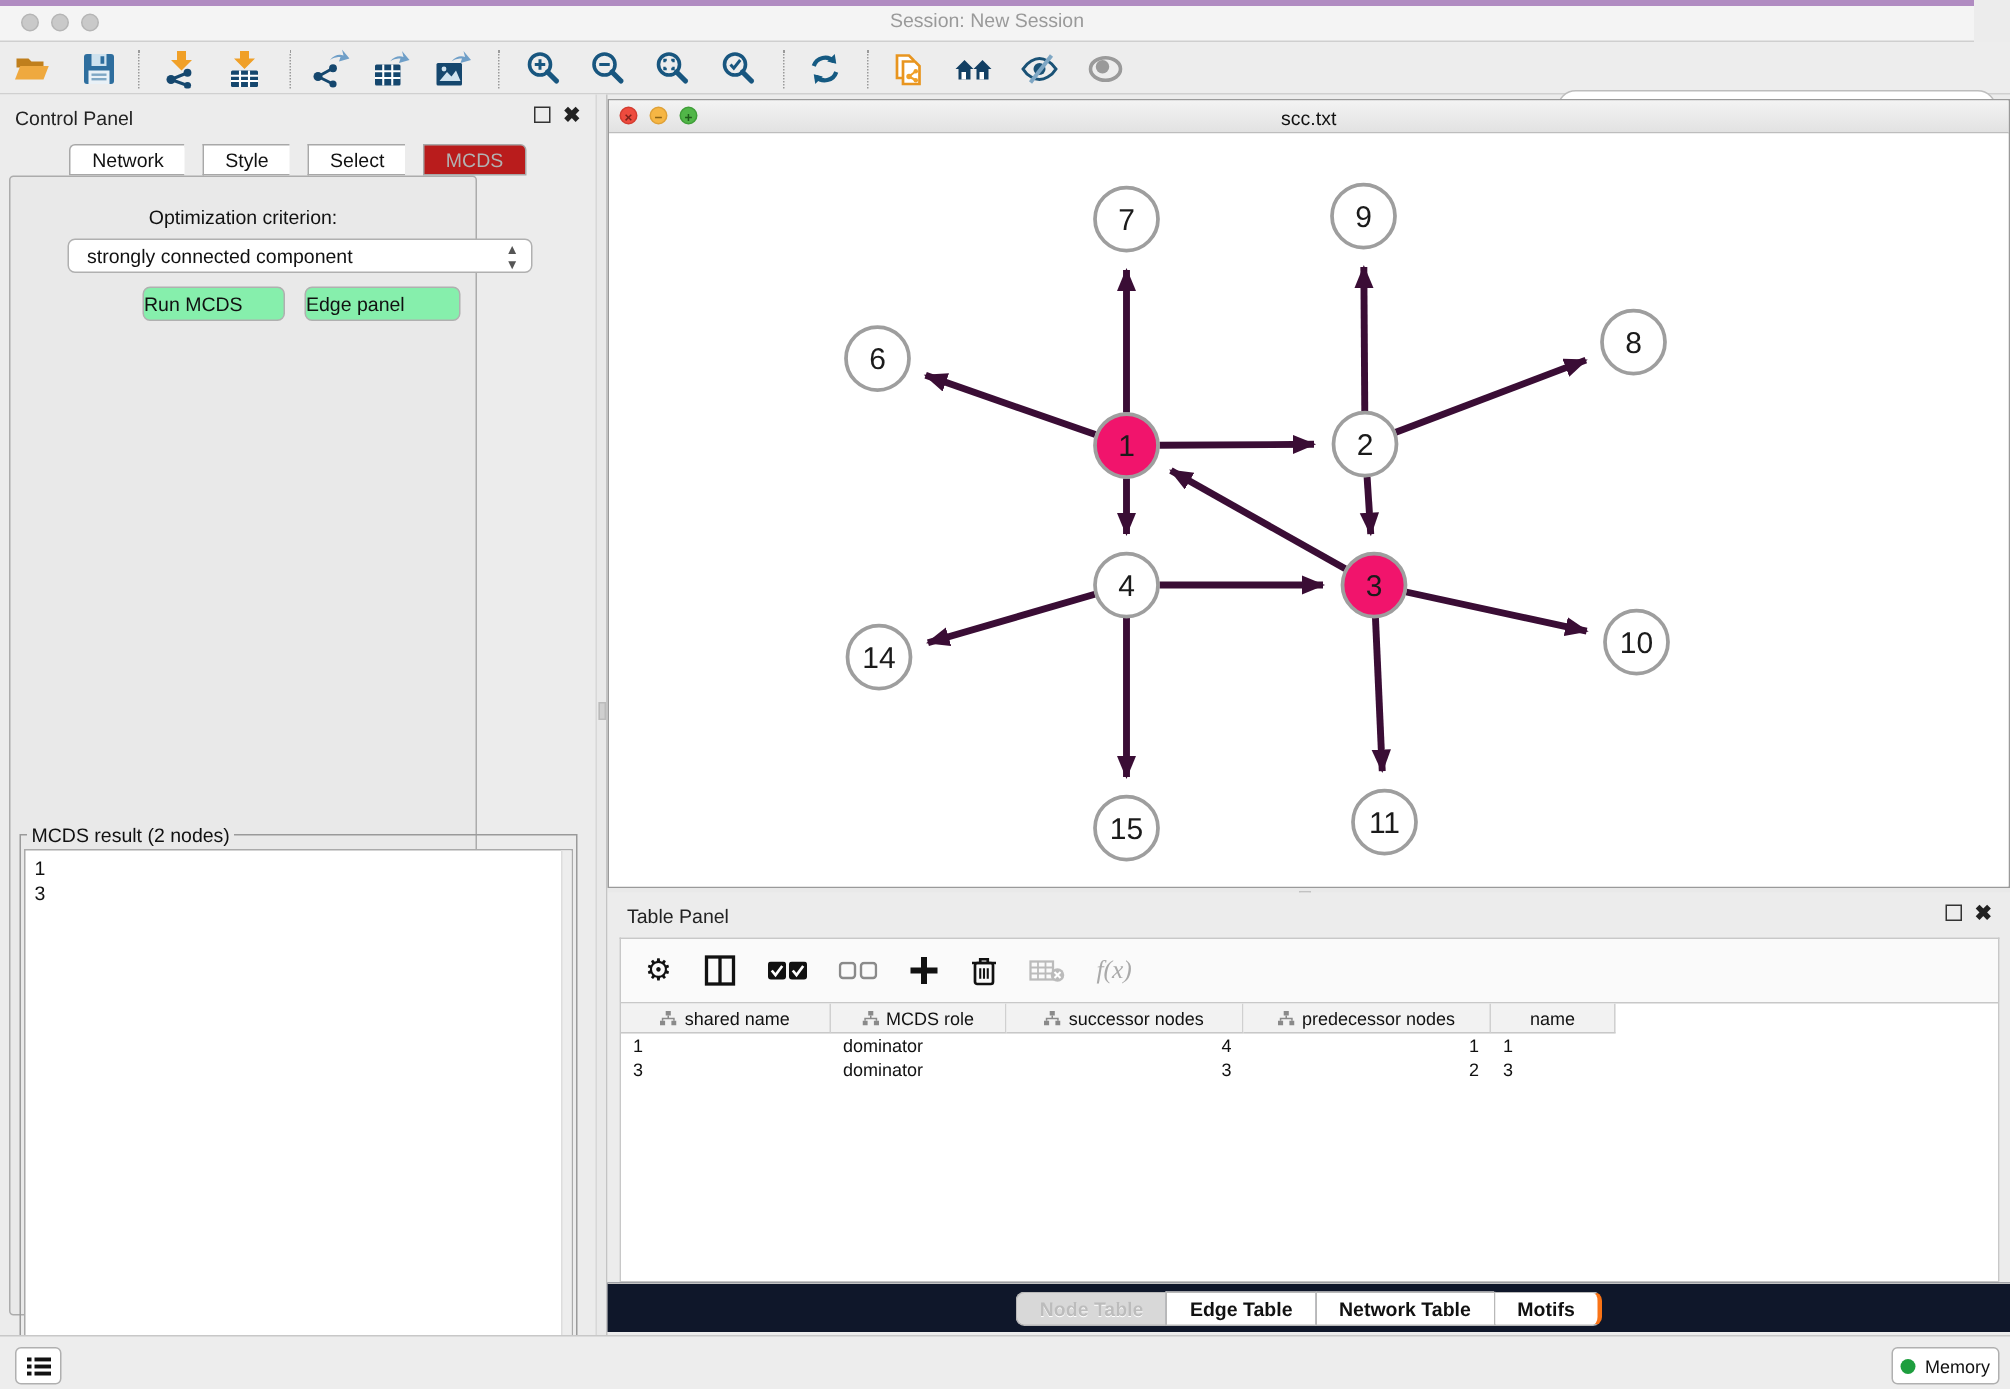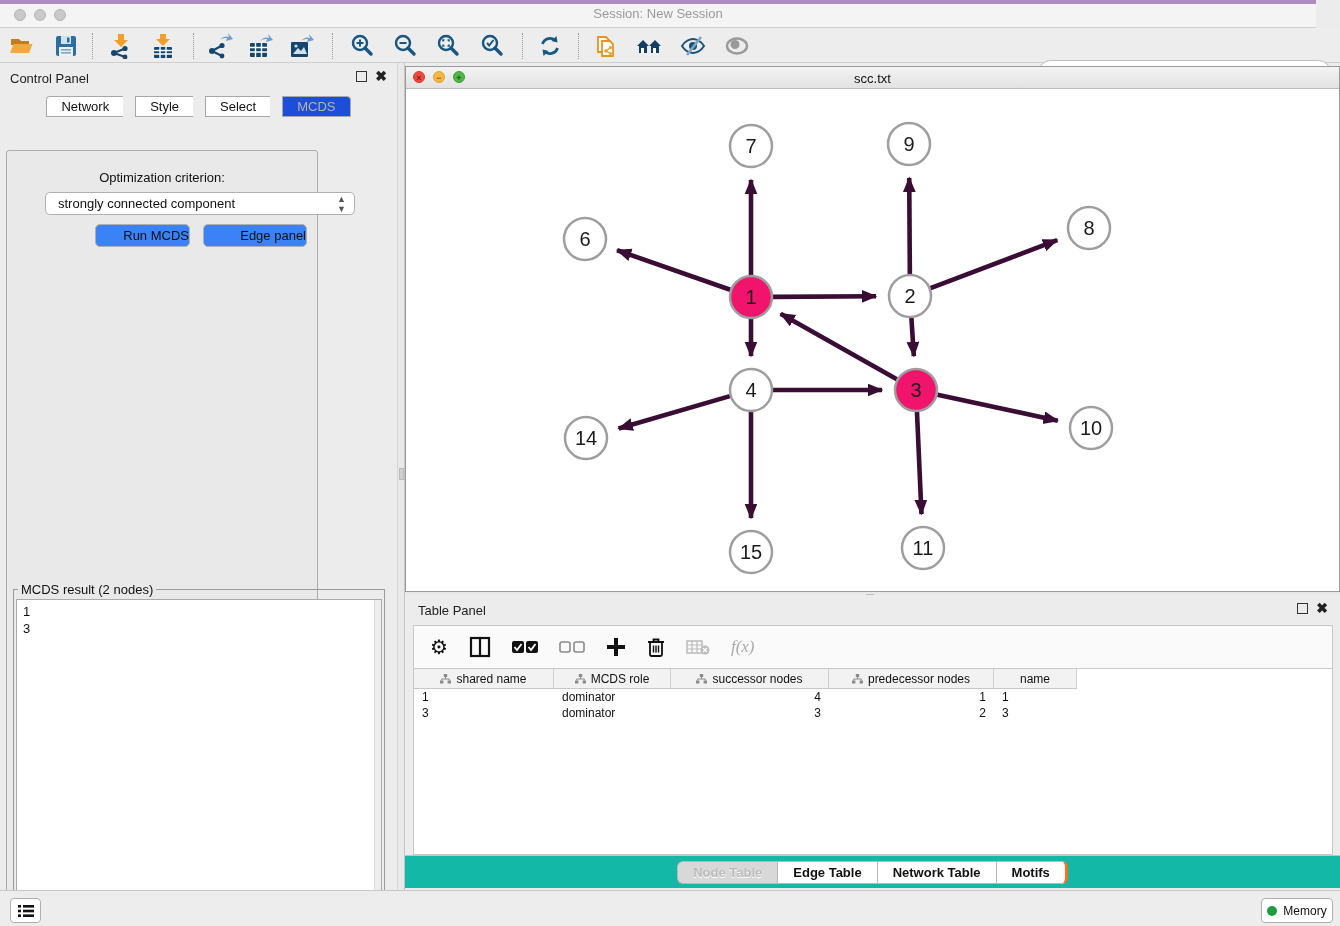--- a/index.html
+++ b/index.html
@@ -24,27 +24,27 @@
   .panel-header { position:relative; height:30px; }
   .panel-title { position:absolute; left:10px; top:8px; font-size:13px; color:#222; }
   .hdr-btns { position:absolute; right:10px; top:8px; display:flex; gap:8px; align-items:center; }
   .max-box { width:11px; height:11px; border:1.5px solid #333; }
   .close-x { font-size:14px; font-weight:bold; color:#222; line-height:11px; }
 
   .cp-tabs { position:absolute; left:0; top:33px; width:397px; height:21px; display:flex; justify-content:center; z-index:2;gap:12px; }
   .tab { height:21px; padding:0 14px; font-size:13px; line-height:20px; background:#fff; border:1px solid #a8a8a8; border-right:none; color:#111; }
   .tab:first-child { border-radius:4px 0 0 0; }
   .tab:last-child { border-right:1px solid #a8a8a8; border-radius:0 4px 0 0; }
-  .tab.active { background:#1d4ed8; color:#b2b2b2; }
-
-  .cp-content { position:absolute; left:6px; top:54px; width:312px; height:760px; background:#e9e9e9; border:1px solid #acacac; border-radius:3px;margin-top:33px; }
+  .tab.active { background:#b91c1c; color:#b2b2b2; }
+
+  .cp-content { position:absolute; left:6px; top:54px; width:312px; height:760px; background:#e9e9e9; border:1px solid #acacac; border-radius:3px; }
   .opt-label { position:absolute; left:0; top:19px; width:100%; text-align:center; font-size:13px; color:#111; }
   .dropdown { position:absolute; left:38px; top:41px; width:310px; height:23px; background:#fff; border:1px solid #b0b0b0; border-radius:5px; font-size:13px; line-height:21px; padding-left:12px; color:#111; }
   .dd-stepper { position:absolute; right:8px; top:1px; font-size:9px; color:#555; line-height:10px; text-align:center; }
-  .btn { position:absolute; height:23px; background:#3b82f6; border:1px solid #b0b0b0; border-radius:5px; font-size:13px; color:#111; text-align:right; line-height:21px; }
+  .btn { position:absolute; height:23px; background:#86efac; border:1px solid #b0b0b0; border-radius:5px; font-size:13px; color:#111; text-align:left; line-height:21px; }
 
   .mcds-group { position:absolute; left:6px; top:438px; width:372px; height:372px; border:1px solid #9a9a9a; }
   .mcds-legend { position:absolute; left:4px; top:-8px; background:#e9e9e9; padding:0 3px; font-size:13px; color:#111; }
   .mcds-text { position:absolute; left:2px; top:9px; width:366px; height:359px; background:#fff; border:1px solid #aaa; font-size:13px; line-height:17px; padding:3px 6px; color:#111; }
   .mcds-scroll { position:absolute; right:0; top:0; width:7px; height:100%; background:#ededed; border-left:1px solid #ddd; }
 
   
   .vsplit { position:absolute; left:397px; top:63px; width:8px; height:827px; background:#e9e9e9; border-left:1px solid #d8d8d8; border-right:1px solid #c4c4c4; }
   .vgrip { position:absolute; left:1px; top:405px; width:5px; height:12px; background:#cfcfcf; border:1px solid #bbb; }
   .hgrip { position:absolute; left:461px; top:2px; width:8px; height:5px; background:#d6d6d6; border:1px solid #c2c2c2; }
@@ -60,21 +60,21 @@
 
   
   .table-panel { position:absolute; left:405px; top:595px; width:935px; height:293px; background:#ececec; }
   .tp-toolbar { position:absolute; left:8px; top:30px; width:920px; height:43px; background:#fafafa; border:1px solid #c8c8c8; border-bottom:none; display:flex; align-items:center; gap:21px; padding-left:16px; }
   .tp-table { position:absolute; left:8px; top:73px; width:920px; height:187px; background:#fff; border:1px solid #c8c8c8; overflow:hidden; }
   .thead { display:flex; height:20px; }
   .th { height:20px; background:#f2f2f2; border-right:1px solid #d0d0d0; border-bottom:1px solid #c8c8c8; display:flex; align-items:center; justify-content:center; gap:5px; font-size:12px; color:#111; }
   .trow { display:flex; height:16px; }
   .td { font-size:12px; color:#111; line-height:16px; padding:0 8px; white-space:nowrap; overflow:hidden; }
 
-  .tp-tabband { position:absolute; left:0px; top:260px; width:935px; height:33px; background:#14b8a6; border-top:1px solid #c4c4c4; display:flex; justify-content:center; align-items:center; }
+  .tp-tabband { position:absolute; left:0px; top:260px; width:935px; height:33px; background:#0f172a; border-top:1px solid #c4c4c4; display:flex; justify-content:center; align-items:center; }
   .bt-group { display:flex; }
   .btab { height:23px; padding:0 15px; font-size:13px; font-weight:bold; line-height:22px; background:#fff; border:1px solid #b8b8b8; border-right:none; color:#111; }
   .btab:first-child { border-radius:6px 0 0 6px; }
   .btab:last-child { border-right:3px solid #f97316; border-radius:0 6px 6px 0; }
   .btab.active { background:#d8d8d8; color:#bcbcbc; text-shadow:0 1px 0 #fff; }
 
   
   .statusbar { position:absolute; left:0; top:890px; width:1340px; height:36px; background:#ededed; border-top:1px solid #c8c8c8; }
   .sb-btn { position:absolute; top:7px; height:25px; background:#fff; border:1px solid #b0b0b0; border-radius:4px; display:flex; align-items:center; justify-content:center; gap:6px; font-size:12px; color:#111; }
   .memdot { width:10px; height:10px; border-radius:50%; background:#1e9e3e; }

